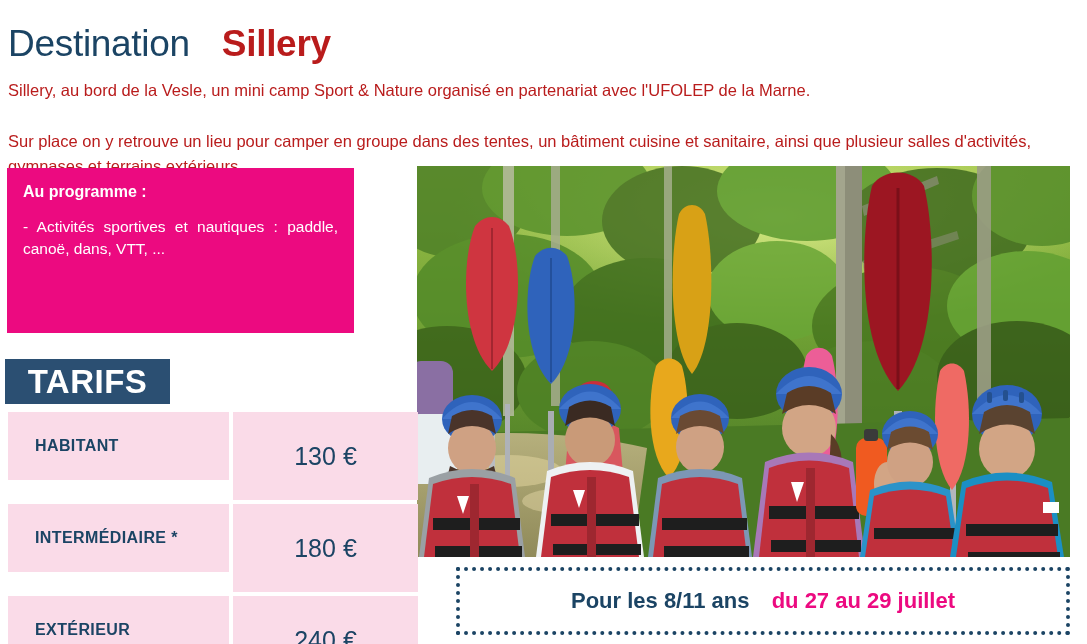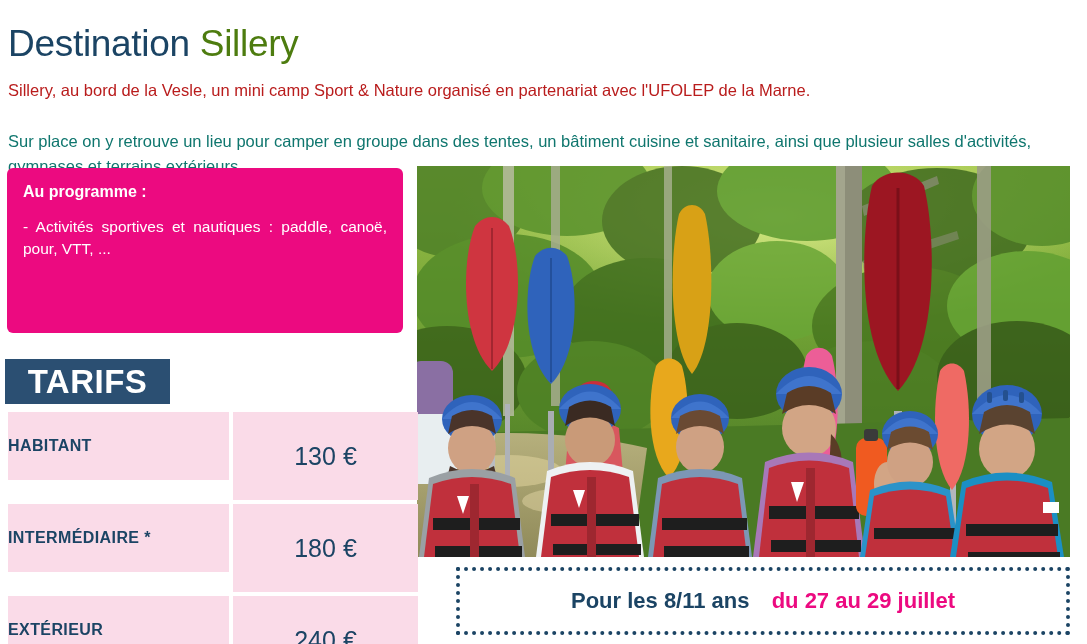--- a/index.html
+++ b/index.html
@@ -21,57 +21,57 @@
     position: absolute;
     left: 8px;
     top: -2px;
     font-size: 37px;
     font-weight: 400;
     letter-spacing: -0.3px;
     color: #1b4464;
     white-space: nowrap;
   }
   .page-title .accent {
-    color: #4d7c0f;
-    font-weight: 400;
+    color: #b91c1c;
+    font-weight: 700;
+    margin-left: 22px;
   }
 
   .intro-1 {
     position: absolute;
     left: 8px;
     top: 62px;
     font-size: 16.5px;
     line-height: 23px;
     color: #b91c1c;
     white-space: nowrap;
   }
   .intro-2 {
     position: absolute;
     left: 8px;
     top: 98px;
     width: 1060px;
     font-size: 16.5px;
     line-height: 25px;
-    color: #0f766e;
+    color: #b91c1c;
     margin-top: 31px;
   }
 
   
   .programme-box {
     position: absolute;
     left: 7px;
     top: 168px;
-    width: 396px;
+    width: 347px;
     height: 165px;
     background: #ec0a80;
     box-sizing: border-box;
     padding: 14px 16px 0 16px;
     color: #ffffff;
     z-index: 5;
-    border-radius: 6px;
   }
   .programme-title {
     font-size: 16px;
     font-weight: 700;
     line-height: 20px;
     margin-bottom: 14px;
   }
   .programme-item {
     font-size: 15.5px;
     line-height: 22px;
@@ -124,20 +124,21 @@
     display: flex;
     gap: 4px;
     margin-bottom: 4px;
   }
   .tarif-label {
     width: 221px;
     height: 68px;
     background: #fadbe8;
     display: flex;
     align-items: center;
+    padding-left: 27px;
     box-sizing: border-box;
     font-size: 16px;
     font-weight: 700;
     letter-spacing: 0.4px;
     color: #1b4464;
   }
   .tarif-price {
     width: 185px;
     height: 88px;
     background: #fadbe8;
@@ -370,21 +371,21 @@
       <path d="M549 322 q41 -15 82 0 l10 69 h-102 Z" fill="#c0303c"></path>
       <rect x="549" y="358" width="92" height="12" fill="#1e1e1e"></rect>
       <rect x="551" y="386" width="92" height="5" fill="#1e1e1e"></rect>
       <rect x="626" y="336" width="16" height="11" fill="#ffffff"></rect>
     </g>
   </svg>
 </div>
 
 <div class="programme-box">
   <div class="programme-title">Au programme :</div>
-  <div class="programme-item">- Activités sportives et nautiques : paddle, canoë, pour, VTT, ...</div>
+  <div class="programme-item">- Activités sportives et nautiques : paddle, canoë, dans, VTT, ...</div>
 </div>
 
 <div class="tarifs-header">TARIFS</div>
 
 <div class="tarifs-table">
   <div class="tarif-row">
     <div class="tarif-label">HABITANT</div>
     <div class="tarif-price">130 €</div>
   </div>
   <div class="tarif-row">

